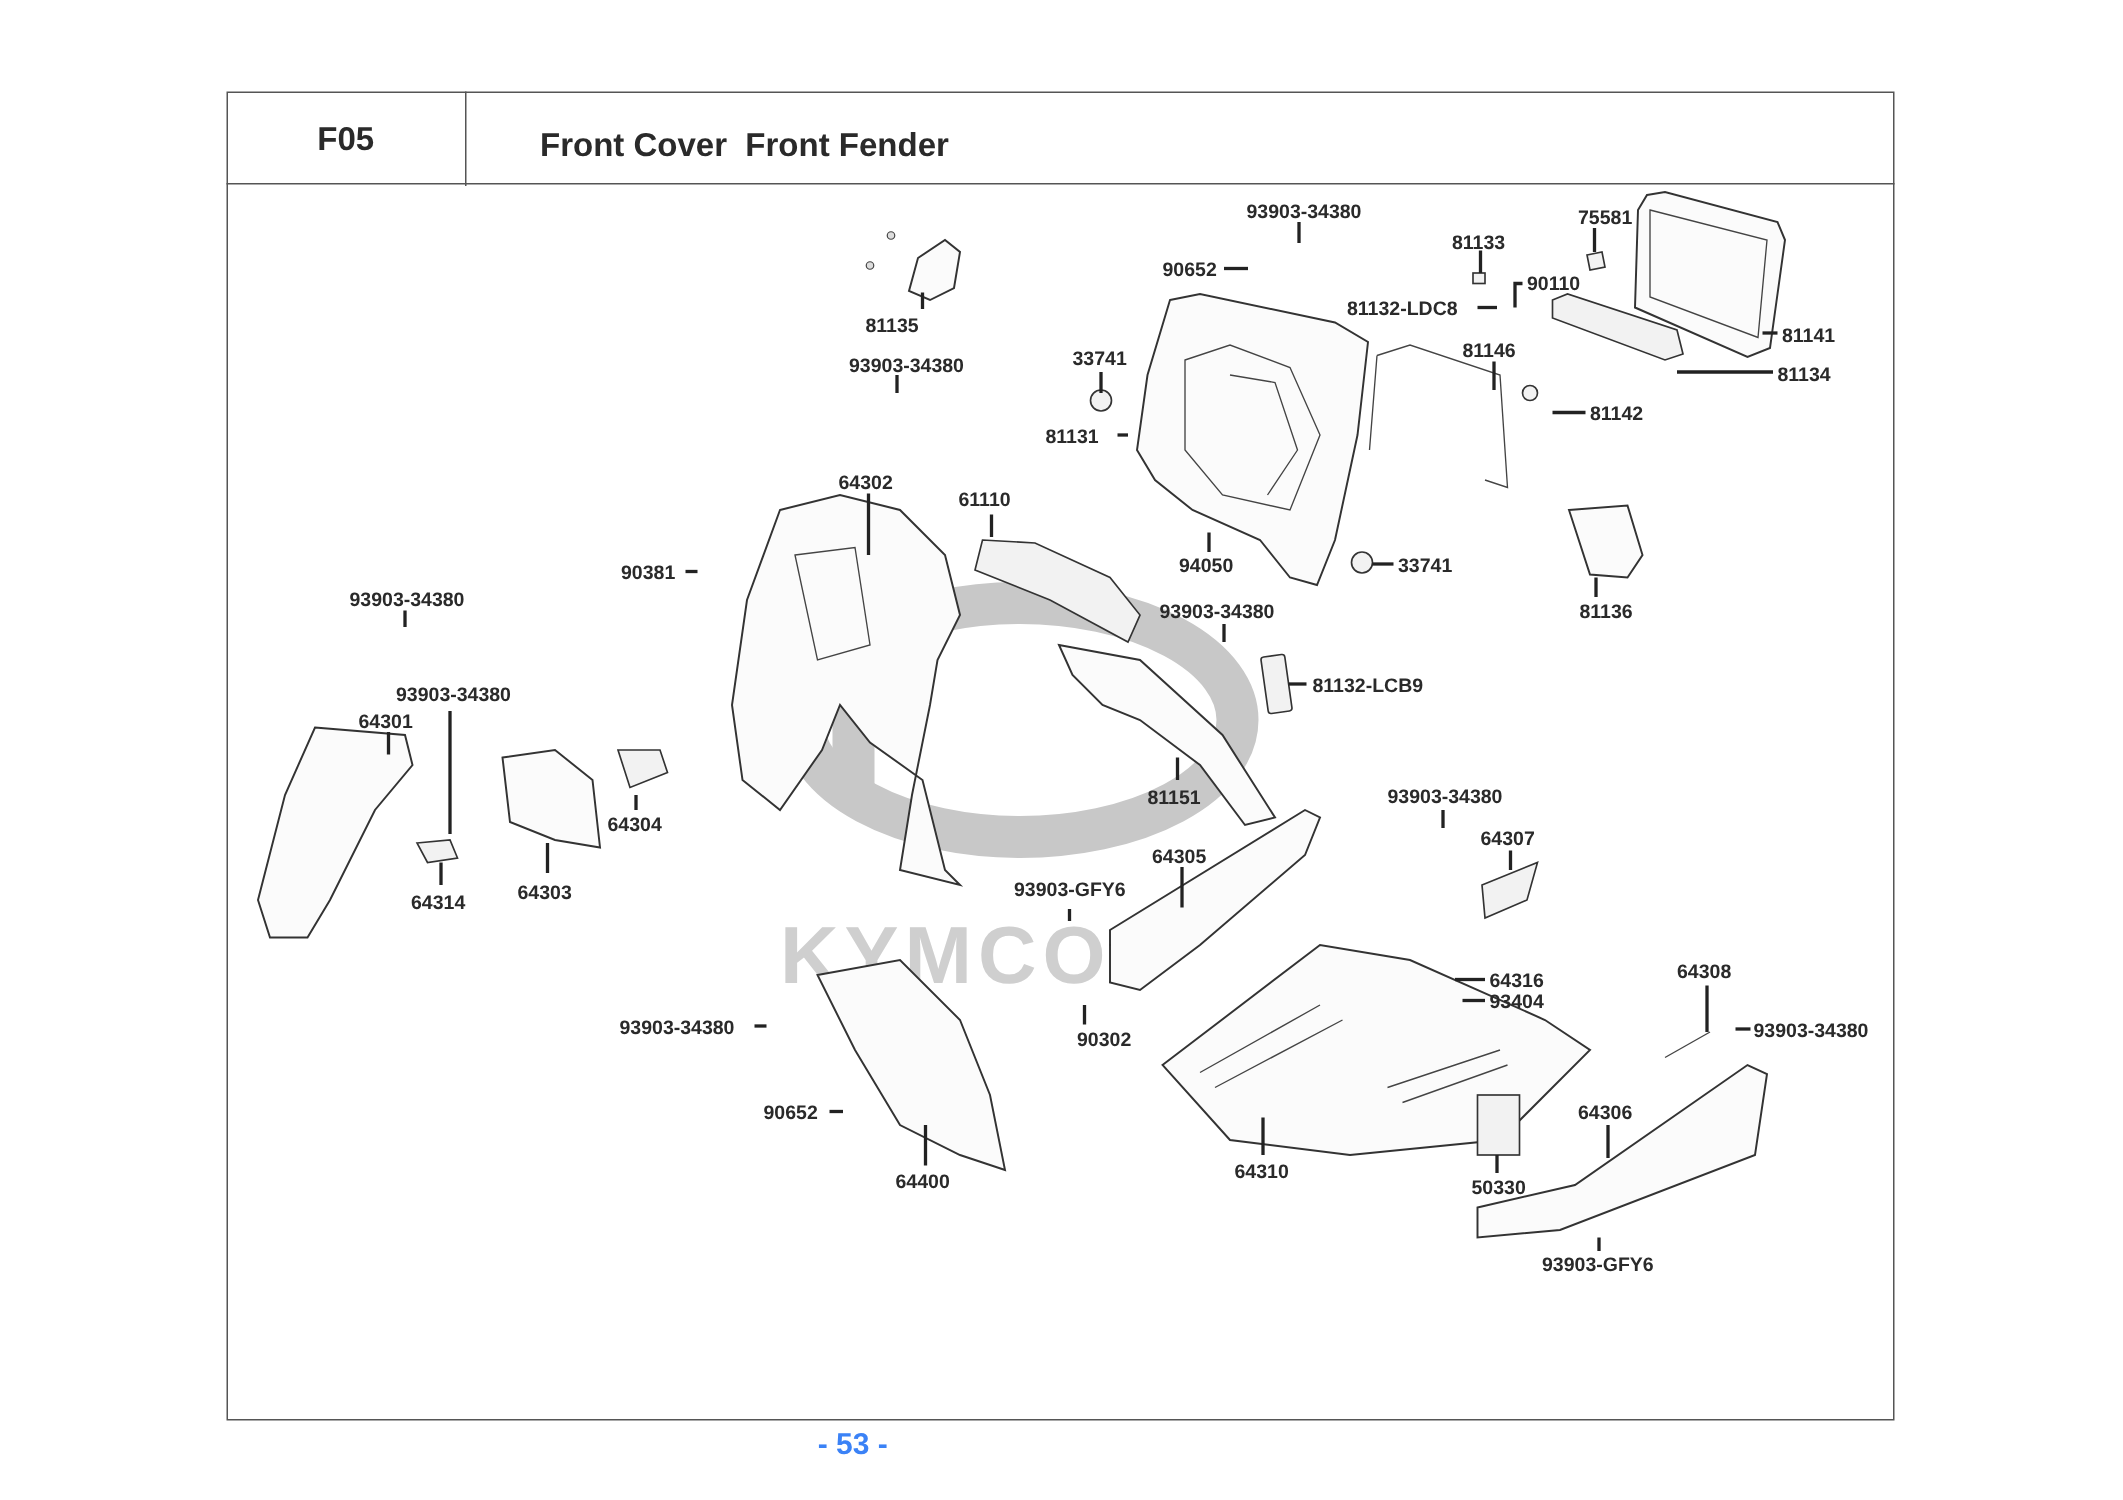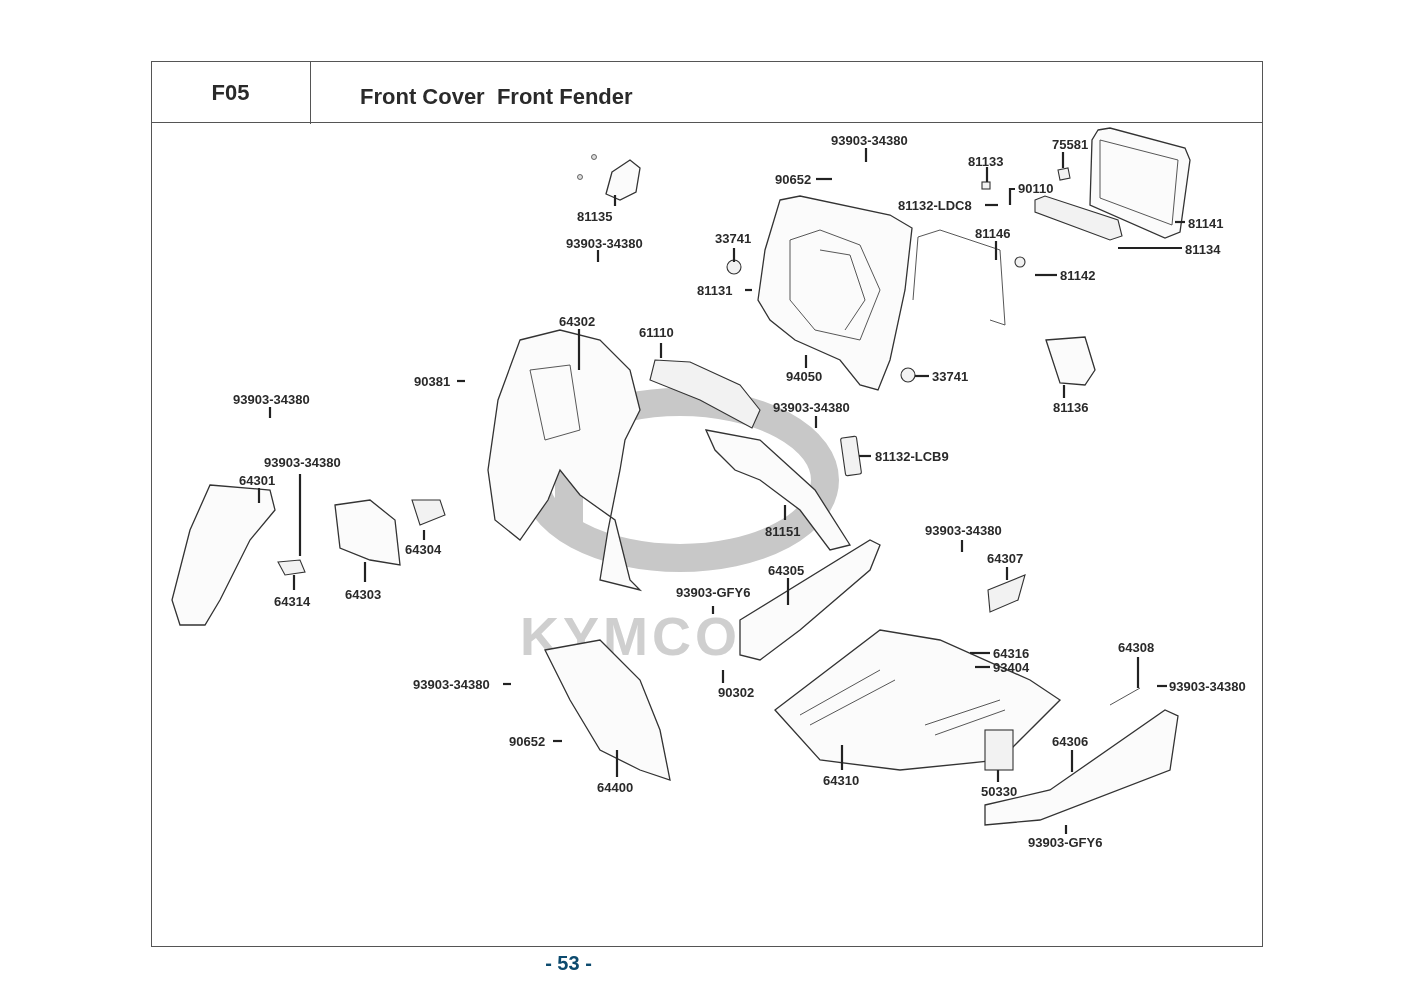--- a/index.html
+++ b/index.html
@@ -8,21 +8,21 @@
   .frame { position: absolute; left: 151px; top: 61px; width: 1112px; height: 886px;
            border: 1.5px solid #555; box-sizing: border-box; }
   .hdr-row { position: absolute; left: 151px; top: 61px; width: 1112px; height: 62px;
              border-bottom: 1.5px solid #555; box-sizing: border-box; }
   .code-cell { position: absolute; left: 0; top: 0; width: 159px; height: 63px;
                border-right: 1.5px solid #555; display: flex; align-items: center; justify-content: center;
                font-weight: bold; font-size: 22px; color: #2a2a2a; }
   .title-cell { position: absolute; left: 209px; top: 0; height: 72px; display: flex; align-items: center;
                 font-weight: bold; font-size: 22px; color: #2a2a2a; white-space: pre; }
   .page-num { position: absolute; left: 0; width: 1137px; top: 952px; text-align: center;
-              font-weight: bold; font-size: 20px; color: #0c4a6e; }
+              font-weight: bold; font-size: 20px; color: #3b82f6; }
   svg#diagram { position: absolute; left: 0; top: 0; }
   .lbl { font-family: "Liberation Sans", sans-serif; font-weight: bold; font-size: 13px; fill: #2a2a2a; }
   .lead { stroke: #222; stroke-width: 2.2; }
   .part { fill: #fbfbfb; stroke: #333; stroke-width: 1.3; }
   .part2 { fill: #f2f2f2; stroke: #333; stroke-width: 1.1; }
   .thin { fill: none; stroke: #444; stroke-width: 0.9; }
   .screw { fill: #ddd; stroke: #444; stroke-width: 0.8; }
   .wm { fill: none; stroke: #c8c8c8; }
   .wmtext { font-family: "Liberation Sans", sans-serif; font-weight: bold; fill: #cfcfcf; }
 </style>

